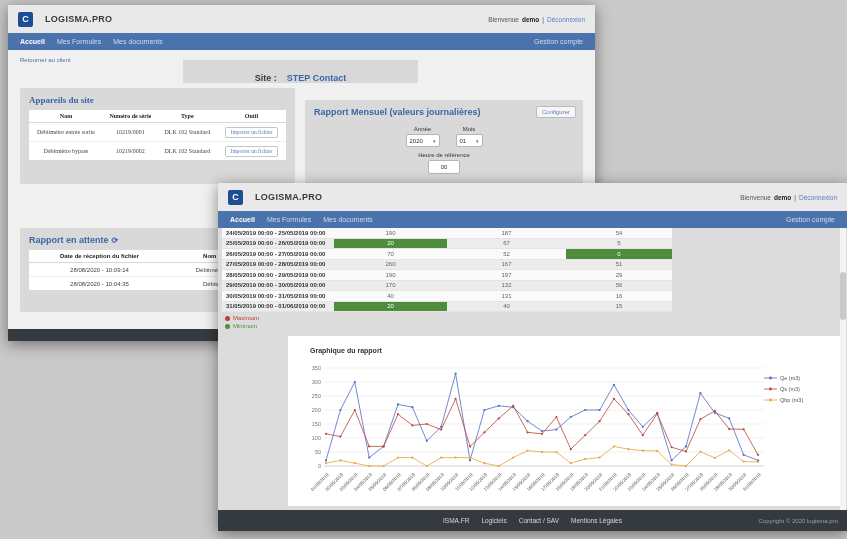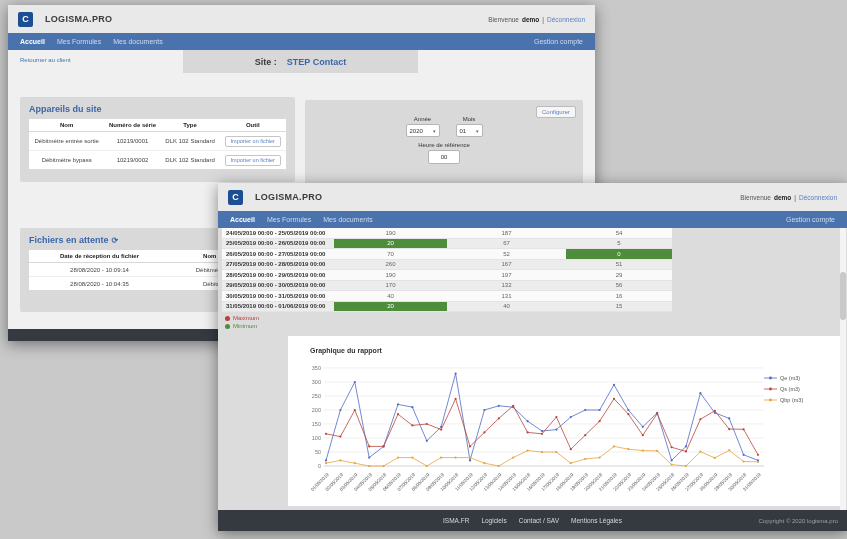--- a/index.html
+++ b/index.html
@@ -19,26 +19,26 @@
   .nav-item{font-size:7px;color:rgba(255,255,255,.72);cursor:pointer;white-space:nowrap;}
   .nav-item.active{color:#fff;font-weight:bold;}
   .nav-right{margin-left:auto;}
 
   .content{position:absolute;left:0;top:45px;right:0;}
   .back-content{bottom:12px;background:#f0f0f0;}
   .front-content{bottom:21px;background:#dcdcdc;}
   .win-footer{position:absolute;left:0;right:0;bottom:0;height:12px;background:#343a40;}
 
   .return-link{font-size:6px;color:#4a72ad;position:absolute;left:12px;top:7px;cursor:pointer;}
-  .site-box{position:absolute;left:175px;top:0;width:235px;height:23px;background:#d8d8d8;display:flex;align-items:center;justify-content:center;gap:10px;font-size:9px;font-weight:bold;color:#3a3a3a;}
+  .site-box{position:absolute;left:175px;top:10px;width:235px;height:23px;background:#d8d8d8;display:flex;align-items:flex-end;justify-content:center;gap:10px;font-size:9px;font-weight:bold;color:#3a3a3a;}
   .site-value{color:#3b66a8;}
 
   .panel{position:absolute;background:#d9d9d9;border-radius:2px;padding:7px 9px;box-sizing:border-box;}
   .panel-title{font-size:9px;font-weight:bold;color:#3b66a8;}
-  .devices-panel{left:12px;top:47px;width:275px;height:85px;}
+  .devices-panel{left:12px;top:38px;width:275px;height:96px;font-family:Liberation Serif, serif;}
   .report-panel{left:297px;top:50px;width:278px;height:92px;}
   .pending-panel{left:12px;top:178px;width:275px;height:84px;}
 
   table.mini{margin-top:5px;width:100%;background:#fff;border-collapse:collapse;}
   table.mini th{font-size:6px;font-weight:bold;color:#222;padding:3px 2px;border-bottom:1px solid #d8d8d8;text-align:center;}
   table.mini td{font-size:6px;color:#444;padding:3.5px 2px;text-align:center;border-top:1px solid #eee;}
   td.dev-name{color:#4a72ad;cursor:pointer;}
   .import-btn{display:inline-block;font-size:5.5px;color:#5b7fc0;background:#fff;border:1px solid #c5c5c5;border-radius:2px;padding:1.5px 5px;cursor:pointer;}
 
   .configure-btn{position:absolute;right:7px;top:6px;font-size:6px;color:#5b7fc0;background:#f6f6f6;border:1px solid #bbb;border-radius:2px;padding:2px 5px;cursor:pointer;}
@@ -134,20 +134,21 @@
               <td class="dev-name">Débitmètre bypass</td>
               <td>10219/0002</td>
               <td>DLK 102 Standard</td>
               <td><span class="import-btn">Importer un fichier</span></td>
             </tr>
           </tbody>
         </table>
       </div>
 
       <div class="panel report-panel">
+        <div class="panel-title">Rapport Mensuel (valeurs journalières)</div>
         <span class="configure-btn">Configurer</span>
         <div class="report-fields">
           <div class="field-row">
             <div class="field">
               <span class="field-label">Année</span>
               <div class="mini-select">
                 <span>2020</span>
                 <span class="caret">▾</span>
               </div>
             </div>
@@ -161,21 +162,21 @@
           </div>
           <div class="field">
             <span class="field-label">Heure de référence</span>
             <input class="mini-input" value="00" style="">
           </div>
         </div>
       </div>
 
       <div class="panel pending-panel">
         <div class="panel-title">
-          <span>Fichiers en attente</span><span class="refresh-icon">⟳</span>
+          <span>Rapport en attente</span><span class="refresh-icon">⟳</span>
         </div>
         <table class="mini">
           <thead>
             <tr>
               <th>Date de réception du fichier</th>
               <th>Nom de l'appareil</th>
             </tr>
           </thead>
           <tbody>
             <tr>

